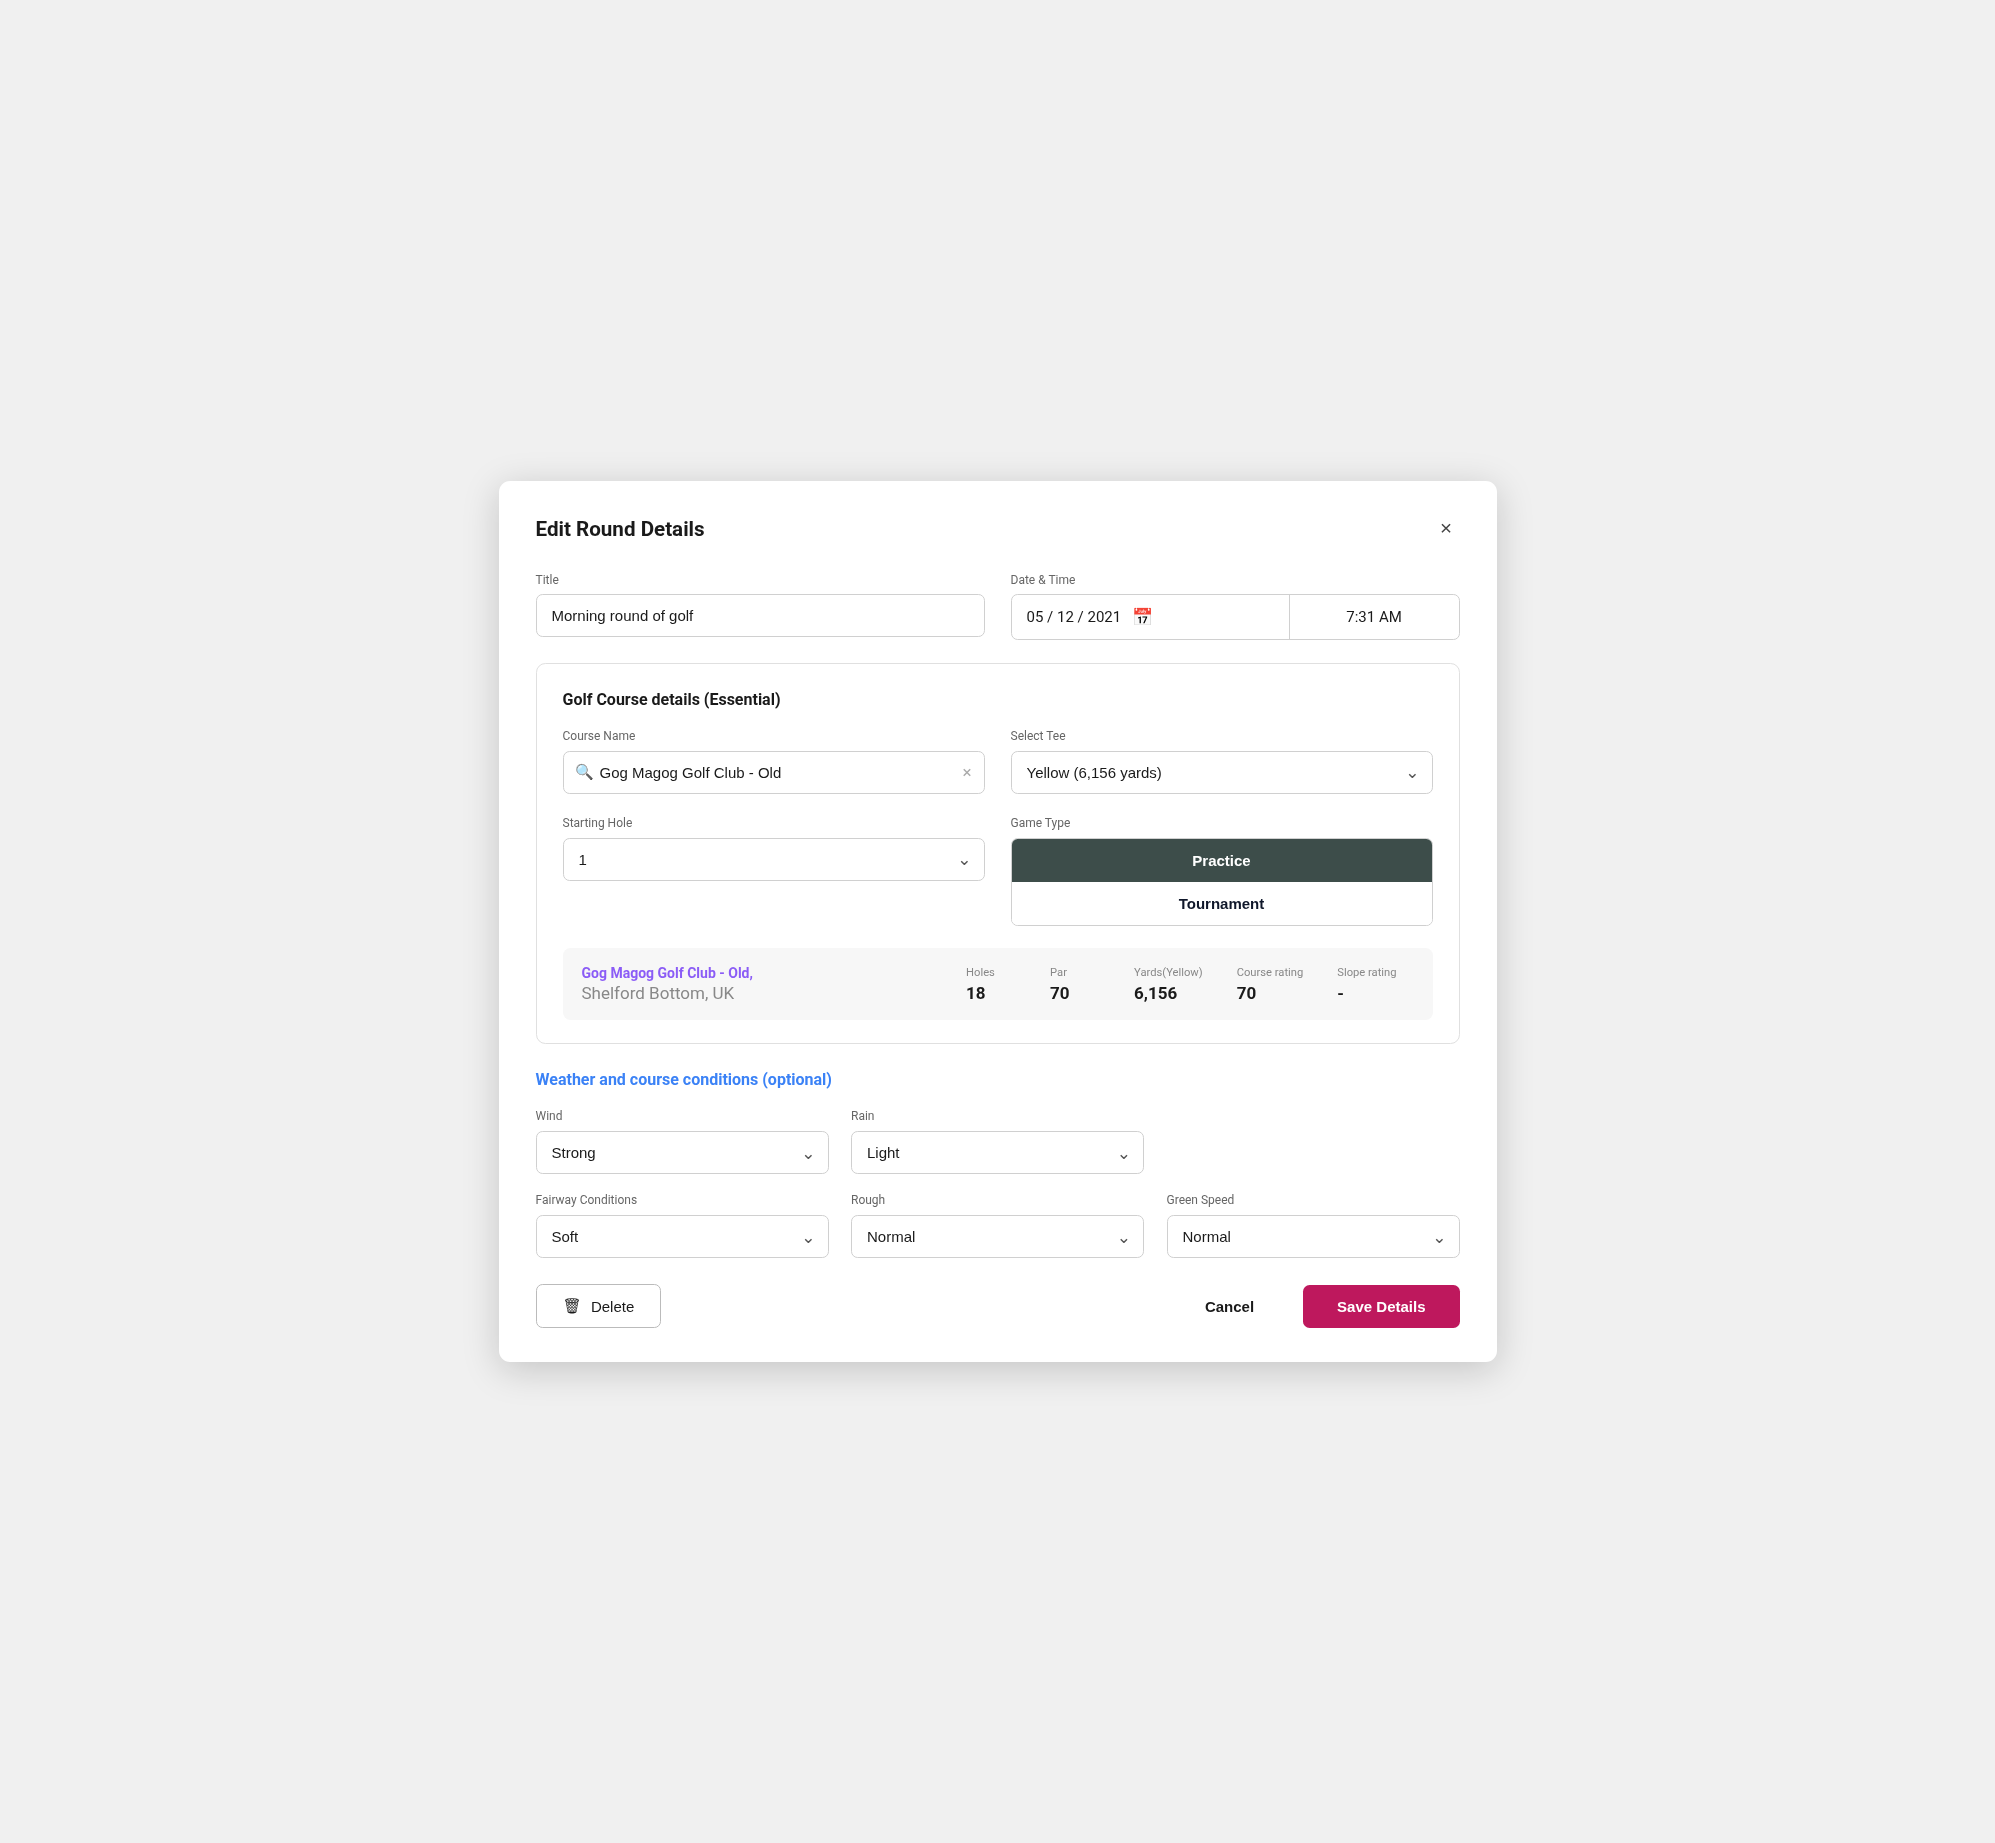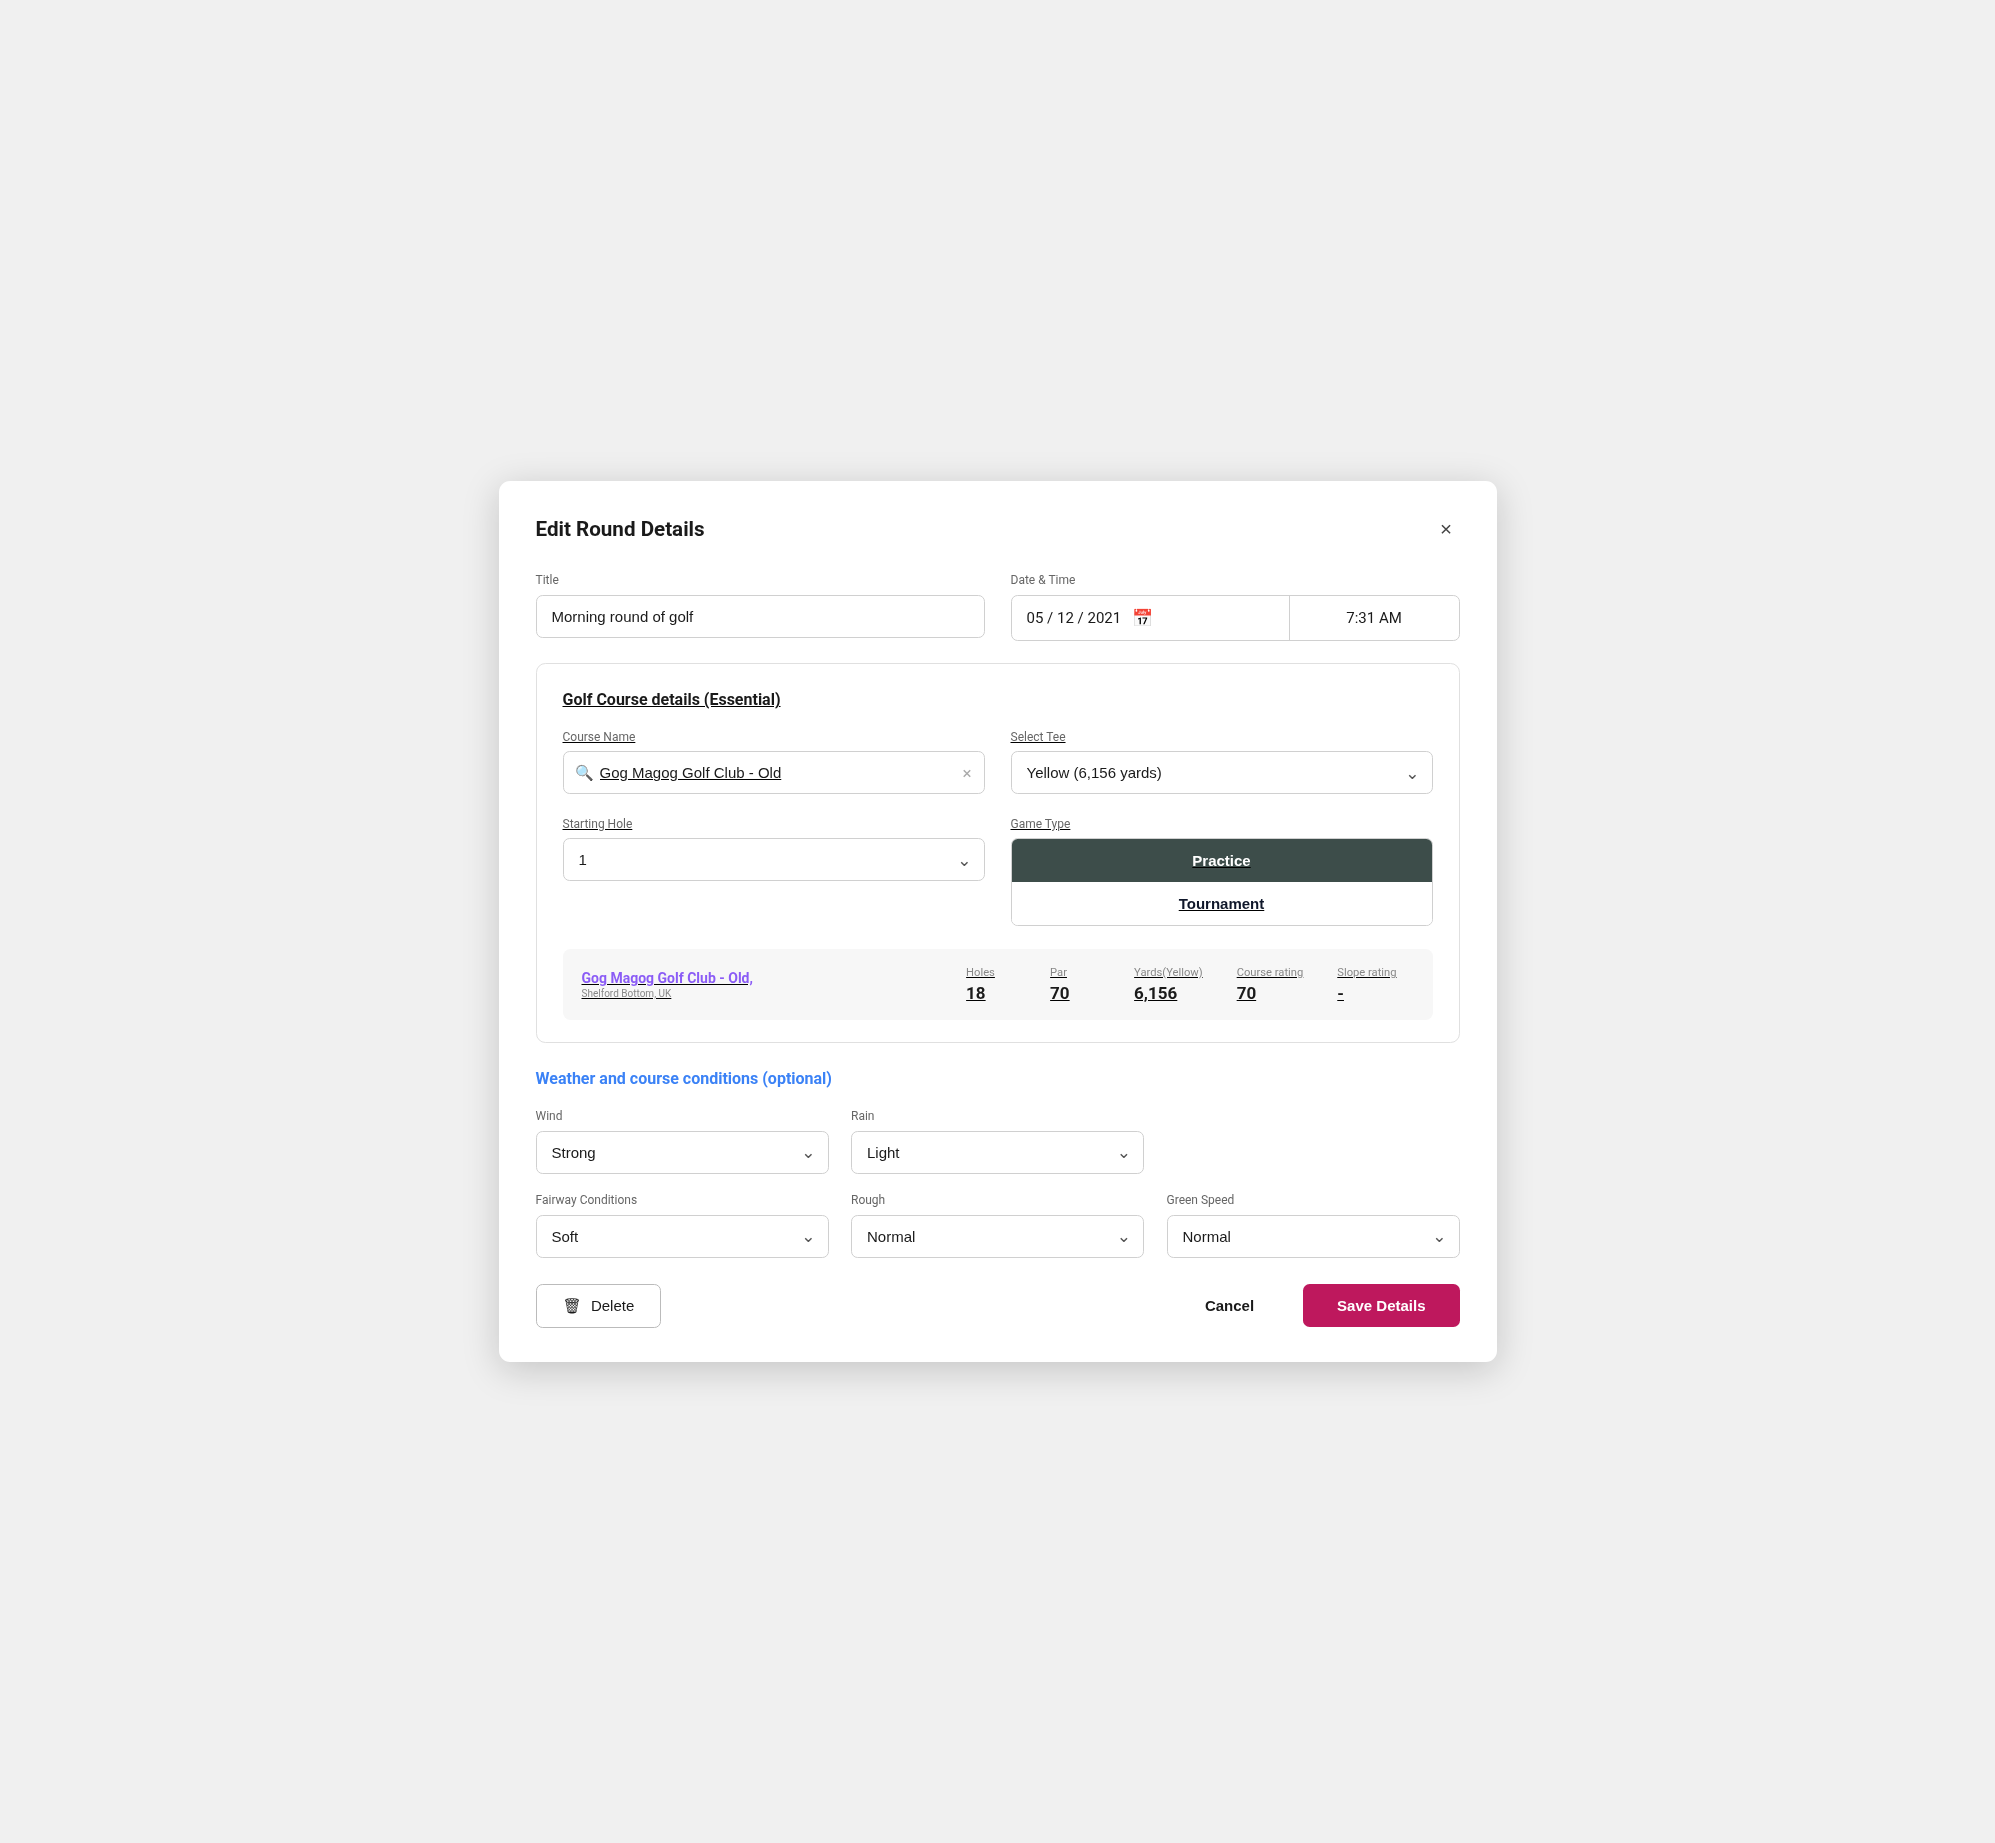--- a/index.html
+++ b/index.html
@@ -95,21 +95,20 @@
     }
     .cal-icon {
       color: #aaa;
       font-size: 17px;
     }
     .section-box {
       border: 1.4px solid #e0e0e0;
       border-radius: 9.4px;
       padding: 26px 26px 22.5px 26px;
       margin-bottom: 26px;
-      text-decoration: underline;
     }
     .section-title {
       font-size: 16px;
       font-weight: 700;
       color: #1a1a1a;
       margin-bottom: 20.6px;
     }
     .search-input-wrap {
       position: relative;
       display: flex;
@@ -198,21 +197,21 @@
     }
     .course-name-block {
       flex: 1;
     }
     .course-name-main {
       font-size: 14px;
       font-weight: 700;
       color: #8b5cf6;
     }
     .course-name-sub {
-      font-size: 10px;
+      font-size: 17px;
       color: #888;
       margin-top: 1.9px;
     }
     .course-stat {
       display: flex;
       flex-direction: column;
       align-items: flex-start;
       min-width: 84px;
       padding: 0 17px;
     }

